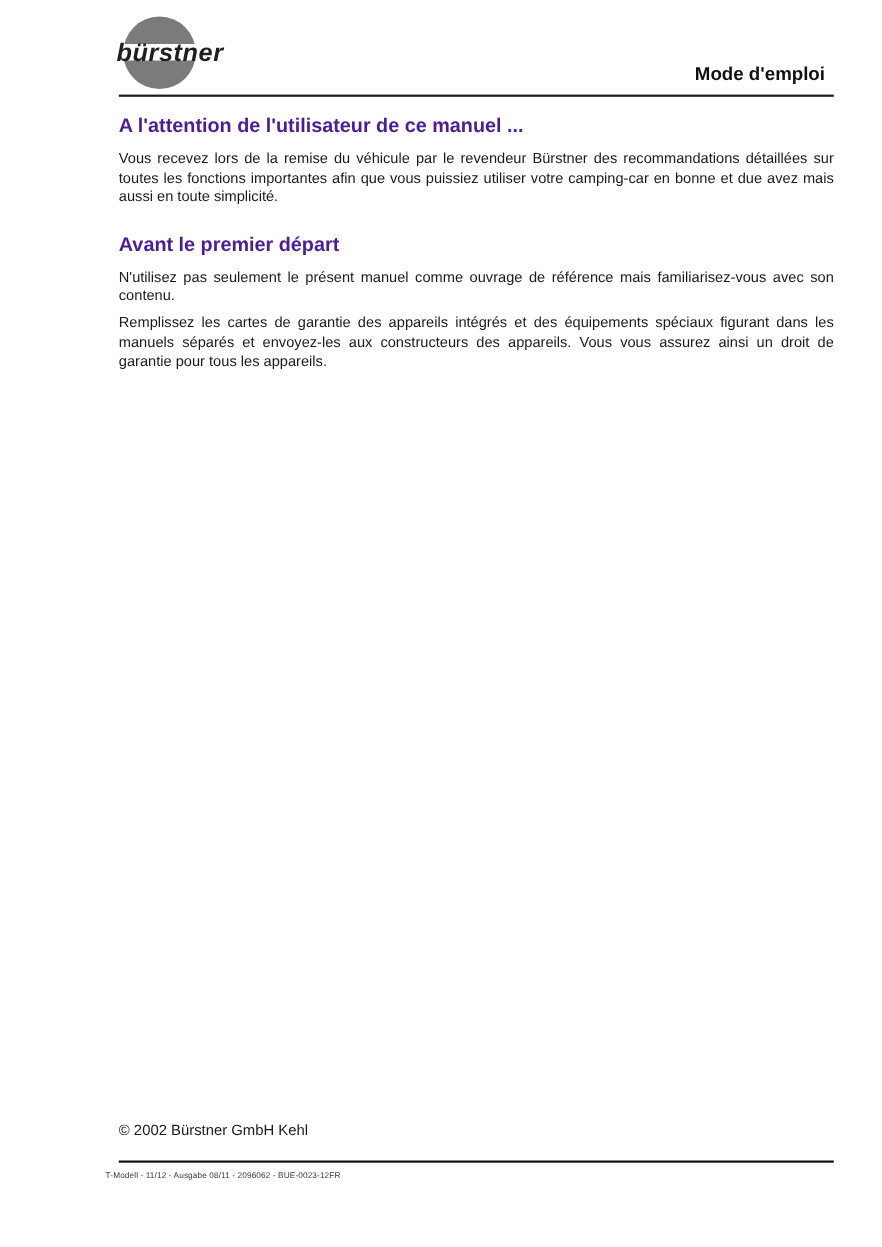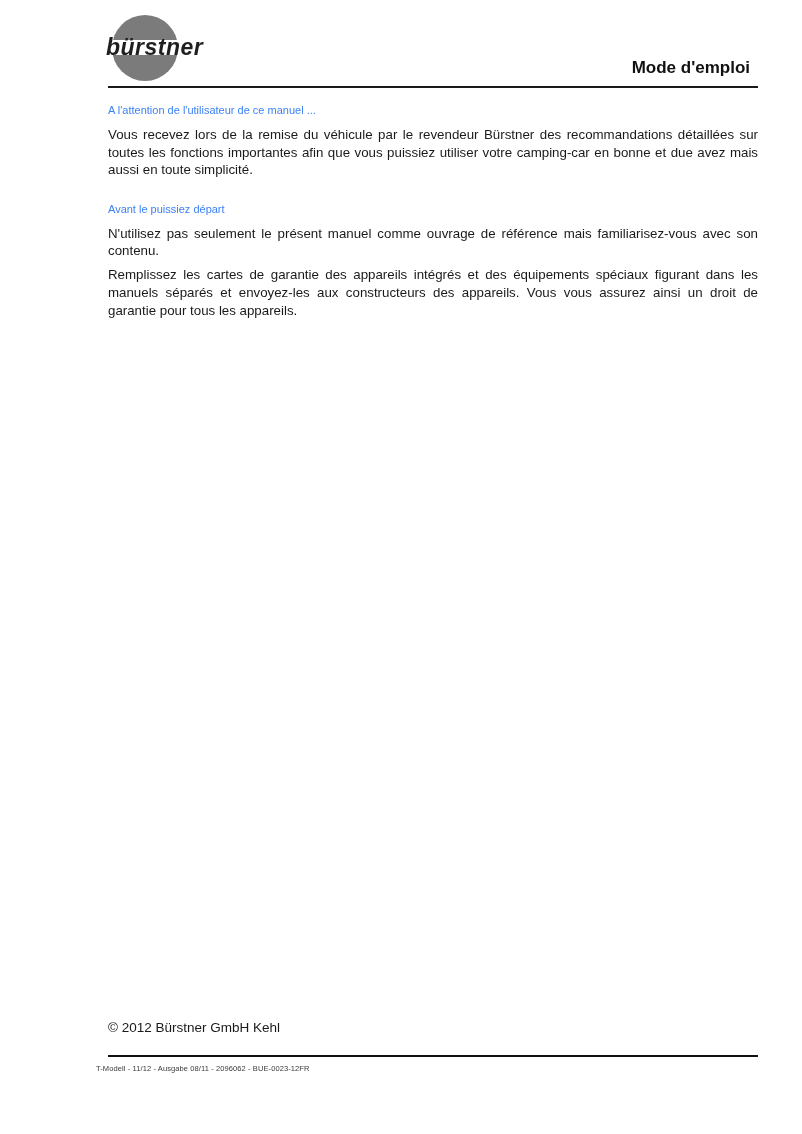--- a/index.html
+++ b/index.html
@@ -69,23 +69,23 @@
   }
 
   
   .content {
     position: absolute;
     top: 104px;
     left: 108px;
     width: 650px;
   }
   .section-heading {
-    font-size: 11px;
-    font-weight: normal;
-    color: #3b82f6;
+    font-size: 18px;
+    font-weight: bold;
+    color: #4c1d95;
     margin: 0 0 10px 0;
   }
   .section-heading.second {
     margin-top: 24px;
   }
   .content p {
     font-size: 13.3px;
     line-height: 17.6px;
     text-align: justify;
     color: #1a1a1a;
@@ -128,23 +128,23 @@
     <span class="logo-text">bürstner</span>
   </div>
   <div class="header-title">Mode d'emploi</div>
   <div class="header-rule"></div>
 
   <div class="content">
 
     <h2 class="section-heading">A l'attention de l'utilisateur de ce manuel ...</h2>
     <p>Vous recevez lors de la remise du véhicule par le revendeur Bürstner des recommandations détaillées sur toutes les fonctions importantes afin que vous puissiez utiliser votre camping-car en bonne et due avez mais aussi en toute simplicité.</p>
 
-    <h2 class="section-heading second">Avant le puissiez départ</h2>
+    <h2 class="section-heading second">Avant le premier départ</h2>
     <p>N'utilisez pas seulement le présent manuel comme ouvrage de référence mais familiarisez-vous avec son contenu.</p>
     <p>Remplissez les cartes de garantie des appareils intégrés et des équipements spéciaux figurant dans les manuels séparés et envoyez-les aux constructeurs des appareils. Vous vous assurez ainsi un droit de garantie pour tous les appareils.</p>
 
   </div>
 
-  <div class="footer-copyright">© 2012 Bürstner GmbH Kehl</div>
+  <div class="footer-copyright">© 2002 Bürstner GmbH Kehl</div>
   <div class="footer-rule"></div>
   <div class="footer-imprint">T-Modell - 11/12 - Ausgabe 08/11 - 2096062 - BUE-0023-12FR</div>
 
 </div>
 
 </body></html>

